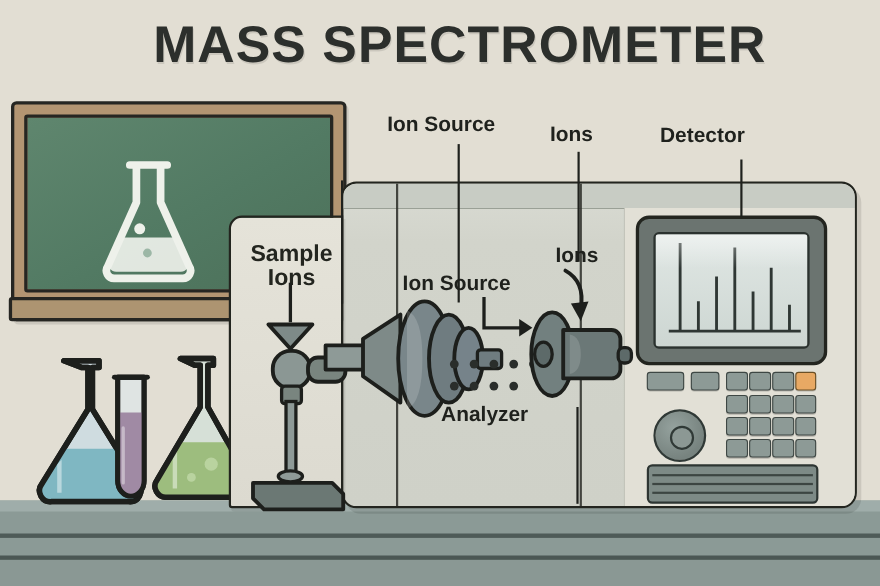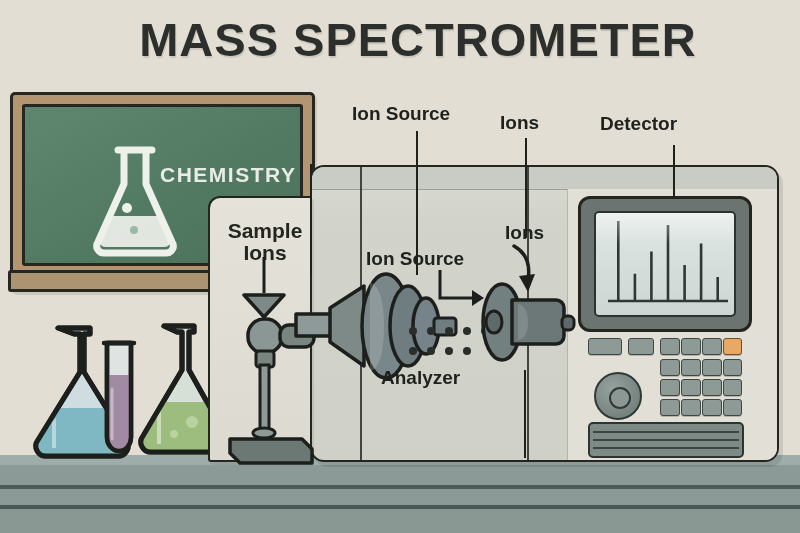--- a/index.html
+++ b/index.html
@@ -157,21 +157,20 @@
 
   <div class="board-wrap">
     <div class="board-frame"></div>
     <div class="board-inner">
       <svg class="flask-svg" width="110" height="120" viewBox="0 0 110 120">
         <path d="M38 8 h34 M44 8 v34 L18 100 a7 7 0 0 0 6 11 h62 a7 7 0 0 0 6 -11 L66 42 V8" fill="none" stroke="#eef1ea" stroke-width="7" stroke-linecap="round" stroke-linejoin="round"></path>
         <path d="M31 74 L79 74 L90 94 a7 7 0 0 1 -6 11 H26 a7 7 0 0 1 -6 -11 Z" fill="#eef1ea" opacity="0.92"></path>
         <circle cx="47" cy="66" r="5" fill="#eef1ea"></circle>
         <circle cx="54" cy="88" r="4" fill="#9cb7a6"></circle>
       </svg>
-      <div class="board-label">CHEMISTRY</div>
     </div>
     <div class="board-ledge"></div>
   </div>
 
   <svg class="glass" style="left:22px;top:322px;" width="120" height="140" viewBox="0 0 120 140">
     <path d="M36 6 h32 v6 h-6 v38 L104 118 a10 10 0 0 1 -9 16 H25 a10 10 0 0 1 -9 -16 L58 50 V12 h-6 z" fill="#cfdce0" stroke="#1d1f1c" stroke-width="5" stroke-linejoin="round"></path>
     <path d="M36 86 L84 86 L104 118 a10 10 0 0 1 -9 16 H25 a10 10 0 0 1 -9 -16 Z" fill="#7fb7c2" stroke="none"></path>
     <path d="M30 100 L34 96 L34 126 L30 126 Z" fill="#ffffff" opacity=".45"></path>
     <path d="M36 6 h32 v6 h-6 v38 L104 118 a10 10 0 0 1 -9 16 H25 a10 10 0 0 1 -9 -16 L58 50 V12 h-6 z" fill="none" stroke="#1d1f1c" stroke-width="5" stroke-linejoin="round"></path>
   </svg>
@@ -306,21 +305,21 @@
   <div class="leader" style="left:673px;top:145px;height:52px;"></div>
   <div class="leader" style="left:310px;top:164px;height:112px;"></div>
   <div class="leader" style="left:524px;top:370px;height:88px;"></div>
 
   <div class="lbl top" style="left:352px;top:103px;">Ion Source</div>
   <div class="lbl top" style="left:500px;top:112px;">Ions</div>
   <div class="lbl top" style="left:600px;top:113px;">Detector</div>
 
   <div class="lbl mid" style="left:366px;top:248px;">Ion Source</div>
   <div class="lbl mid" style="left:505px;top:222px;">Ions</div>
-  <div class="lbl mid" style="left:381px;top:367px;">Analyzer</div>
+  <div class="lbl mid" style="left:401px;top:367px;">Analyzer</div>
 
   <svg style="position:absolute;left:436px;top:268px;" width="56" height="48" viewBox="0 0 56 48">
     <path d="M4 2 V30 H38" fill="none" stroke="#1d1f1c" stroke-width="3"></path>
     <path d="M36 22 L48 30 L36 38 Z" fill="#1d1f1c"></path>
   </svg>
 
   <svg style="position:absolute;left:508px;top:244px;" width="46" height="52" viewBox="0 0 46 52">
     <path d="M6 2 q18 10 14 34" fill="none" stroke="#1d1f1c" stroke-width="3.5" stroke-linecap="round"></path>
     <path d="M11 32 L20 48 L27 30 Z" fill="#1d1f1c"></path>
   </svg>

